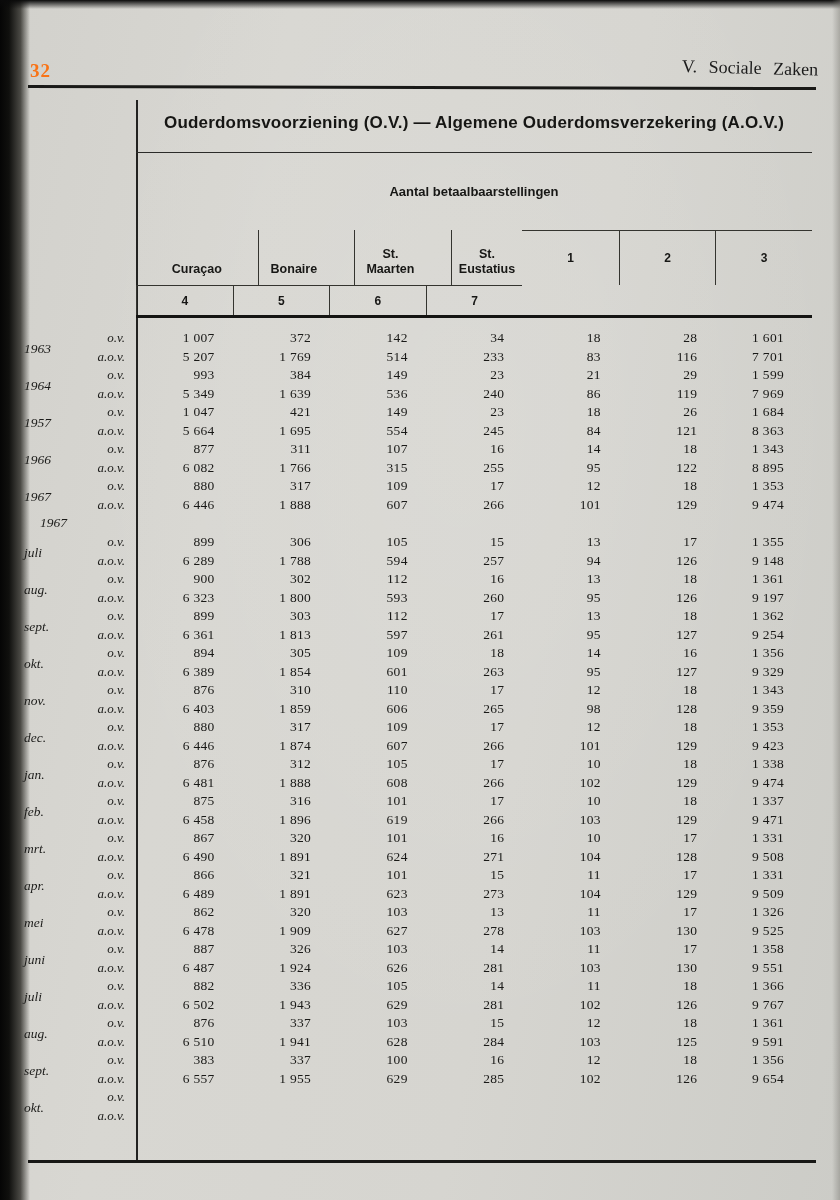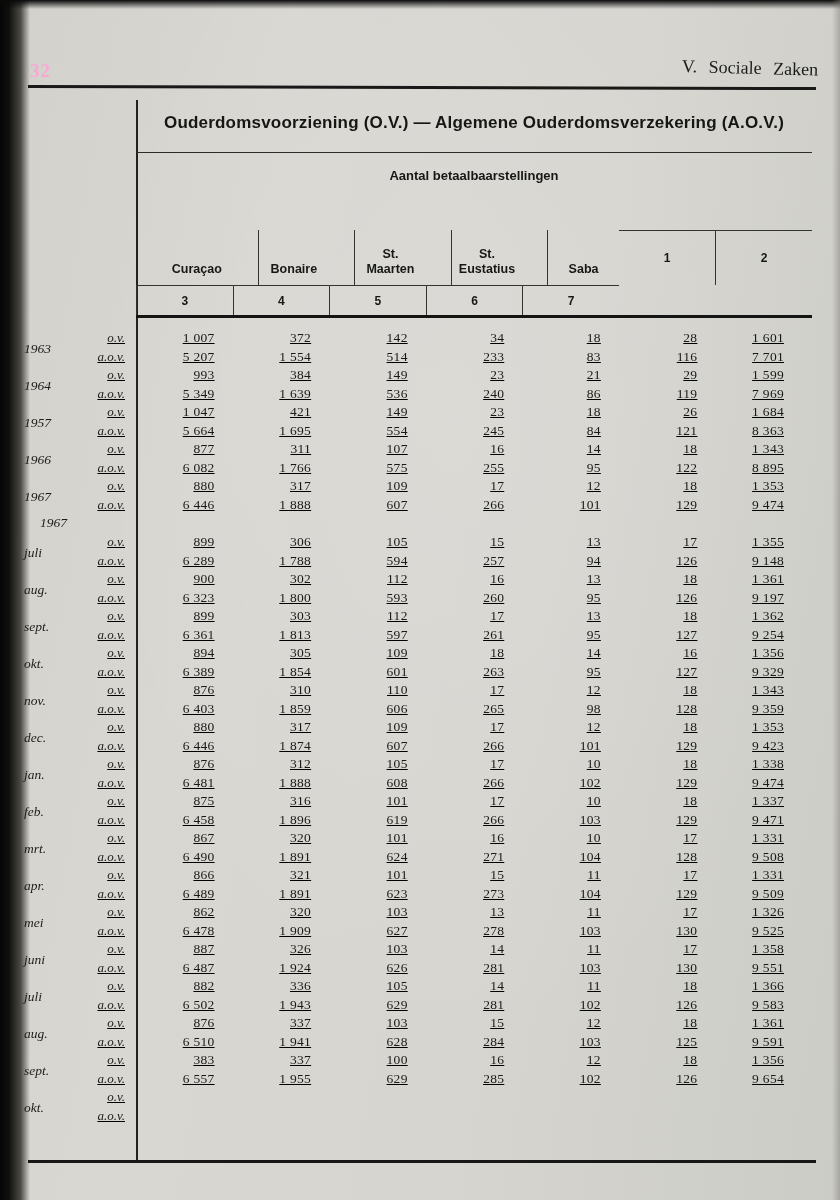--- a/index.html
+++ b/index.html
@@ -22,42 +22,42 @@
     position:absolute;left:0;top:0;right:0;height:9px;
     background:linear-gradient(to bottom,#0a0a0a,rgba(210,209,204,0));
   }
   .edge-right{
     position:absolute;right:0;top:0;bottom:0;width:8px;
     background:linear-gradient(to left,rgba(120,118,112,0.45),rgba(210,209,204,0));
   }
 
   .pageno{
     position:absolute;left:30px;top:60px;
-    font-weight:bold;font-size:19px;letter-spacing:1px;color:#f9a8d4;
+    font-weight:bold;font-size:19px;letter-spacing:1px;color:#f97316;
   }
   .section-title{
     position:absolute;right:22px;top:56px;
     font-size:18px;color:#1b1b1b;word-spacing:7px;
     transform:rotate(1.5deg);transform-origin:left center;
   }
   .header-rule{
     position:absolute;left:28px;top:86px;width:788px;height:3px;background:#191917;
     transform:rotate(0.15deg);
   }
 
   .vrule{position:absolute;left:136px;top:100px;height:1062px;width:1.5px;background:#222220;}
 
   .t-title{
     position:absolute;left:136px;top:113px;width:676px;text-align:center;
     font-family:"Liberation Sans",sans-serif;font-weight:bold;font-size:17px;
     letter-spacing:0.2px;color:#161614;
   }
   .t-title-rule{position:absolute;left:136px;top:152px;width:676px;height:1.2px;background:#2b2b29;}
   .t-subtitle{
-    position:absolute;left:136px;top:168px;width:676px;text-align:center;
+    position:absolute;left:136px;top:184px;width:676px;text-align:center;
     font-family:"Liberation Sans",sans-serif;font-weight:bold;font-size:13px;color:#171715;
   }
 
   .head-grid{
     position:absolute;left:136px;top:230px;width:676px;
     display:grid;grid-template-columns:repeat(7,1fr);grid-template-rows:55px 30px;
     border-bottom:3px solid #141412;
   }
   .hname{
     display:flex;align-items:flex-end;justify-content:center;
@@ -68,21 +68,21 @@
   }
   .hname.first{border-left:none;}
   .hnum{
     display:flex;align-items:center;justify-content:center;
     font-family:"Liberation Sans",sans-serif;font-weight:bold;font-size:12px;color:#171715;
     border-top:1px solid #34342f;border-left:1px solid #34342f;
   }
   .hnum.first{border-left:none;}
 
   .tbody{position:absolute;left:24px;top:330px;width:782px;}
-  .row{display:grid;grid-template-columns:58px 48px repeat(7,1fr);height:18.5px;align-items:baseline;text-decoration:underline;}
+  .row{display:grid;grid-template-columns:58px 48px repeat(7,1fr);height:18.5px;align-items:baseline;}
   .num-cell{
     text-align:right;padding-right:12px;font-size:13.5px;color:#191917;letter-spacing:0.3px;
     white-space:nowrap;
   }
   .num-cell.last{padding-right:22px;}
   .type-cell{text-align:right;padding-right:5px;font-style:italic;font-size:13px;color:#20201e;}
   .pair{position:relative;}
   .pair-label{
     position:absolute;left:0;top:50%;transform:translateY(-50%);
     font-style:italic;font-size:13.5px;color:#1c1c1a;white-space:nowrap;
@@ -110,21 +110,20 @@
 <div class="t-title-rule"></div>
 <div class="t-subtitle">Aantal betaalbaarstellingen</div>
 
 <div class="head-grid">
     <div class="hname first">Curaçao</div>
     <div class="hname">Bonaire</div>
     <div class="hname">St.
 Maarten</div>
     <div class="hname">St.
 Eustatius</div>
-    <div class="hname">Saba</div>
     <div class="hnum first">1</div>
     <div class="hnum">2</div>
     <div class="hnum">3</div>
     <div class="hnum">4</div>
     <div class="hnum">5</div>
     <div class="hnum">6</div>
     <div class="hnum">7</div>
   </div>
 
 <div class="tbody">
@@ -138,21 +137,21 @@
         <div class="num-cell">142</div>
         <div class="num-cell">34</div>
         <div class="num-cell">18</div>
         <div class="num-cell">28</div>
         <div class="num-cell last">1 601</div>
       </div>
       <div class="row">
         <div></div>
         <div class="type-cell">a.o.v.</div>
         <div class="num-cell">5 207</div>
-        <div class="num-cell">1 554</div>
+        <div class="num-cell">1 769</div>
         <div class="num-cell">514</div>
         <div class="num-cell">233</div>
         <div class="num-cell">83</div>
         <div class="num-cell">116</div>
         <div class="num-cell last">7 701</div>
       </div>
     </div>
     <div class="pair">
       <div class="pair-label">1964</div>
       <div class="row">
@@ -214,21 +213,21 @@
         <div class="num-cell">16</div>
         <div class="num-cell">14</div>
         <div class="num-cell">18</div>
         <div class="num-cell last">1 343</div>
       </div>
       <div class="row">
         <div></div>
         <div class="type-cell">a.o.v.</div>
         <div class="num-cell">6 082</div>
         <div class="num-cell">1 766</div>
-        <div class="num-cell">575</div>
+        <div class="num-cell">315</div>
         <div class="num-cell">255</div>
         <div class="num-cell">95</div>
         <div class="num-cell">122</div>
         <div class="num-cell last">8 895</div>
       </div>
     </div>
     <div class="pair">
       <div class="pair-label">1967</div>
       <div class="row">
         <div></div>
@@ -571,21 +570,21 @@
       </div>
       <div class="row">
         <div></div>
         <div class="type-cell">a.o.v.</div>
         <div class="num-cell">6 502</div>
         <div class="num-cell">1 943</div>
         <div class="num-cell">629</div>
         <div class="num-cell">281</div>
         <div class="num-cell">102</div>
         <div class="num-cell">126</div>
-        <div class="num-cell last">9 583</div>
+        <div class="num-cell last">9 767</div>
       </div>
     </div>
     <div class="pair">
       <div class="pair-label">aug.</div>
       <div class="row">
         <div></div>
         <div class="type-cell">o.v.</div>
         <div class="num-cell">876</div>
         <div class="num-cell">337</div>
         <div class="num-cell">103</div>

